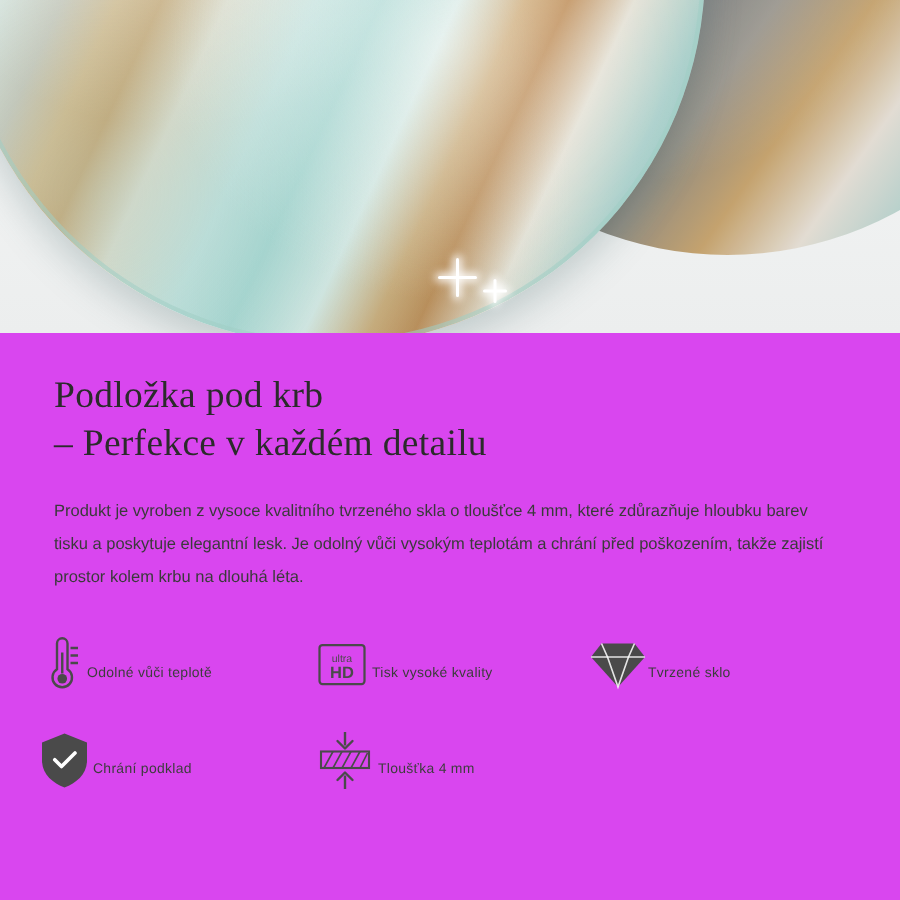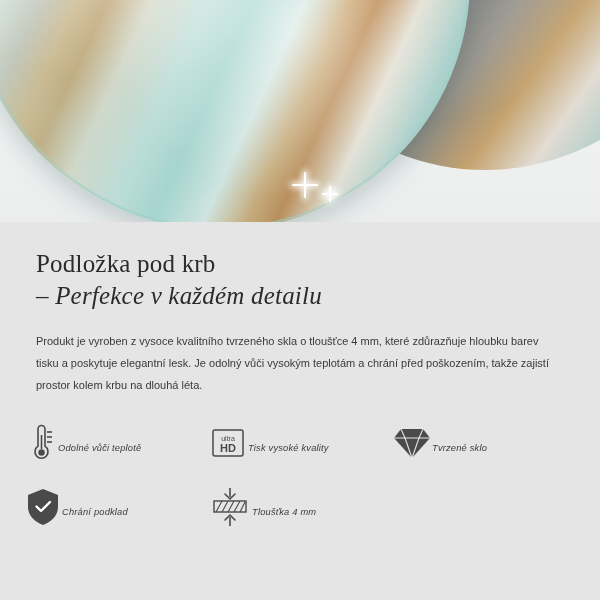--- a/index.html
+++ b/index.html
@@ -7,21 +7,21 @@
     width: 600px;
     height: 600px;
     background: #ffffff;
     font-family: "Liberation Sans", sans-serif;
     overflow: hidden;
   }
   .page {
     position: relative;
     width: 600px;
     height: 600px;
-    background: #e5e5e5;
+    background: #d946ef;
   }
 
   
   .hero {
     position: relative;
     width: 600px;
     height: 222px;
     overflow: hidden;
     background: #f2f3f3;
   }
@@ -128,21 +128,21 @@
     padding: 26px 36px 0 36px;
   }
   .headline {
     font-family: "Liberation Serif", serif;
     font-size: 25px;
     line-height: 32px;
     color: #2b2b2b;
     font-weight: 400;
     letter-spacing: 0.2px;
   }
-  .headline .l2 { display: block; font-style: italic; }
+  .headline .l2 { display: block; }
   .paragraph {
     margin-top: 18px;
     font-size: 11px;
     line-height: 22px;
     color: #3a3a3a;
     max-width: 535px;
   }
 
   
   .features {
@@ -162,21 +162,20 @@
     display: flex;
     align-items: center;
     justify-content: center;
   }
   .feature-label {
     margin-top: 9px;
     font-size: 9.3px;
     color: #3d3d3d;
     letter-spacing: 0.2px;
     text-align: center;
-    font-style: italic;
   }
   svg { display: block; }
 </style>
 </head>
 <body>
 
 <div class="page">
 
   <div class="hero">
     <div class="hero-bg"></div>

